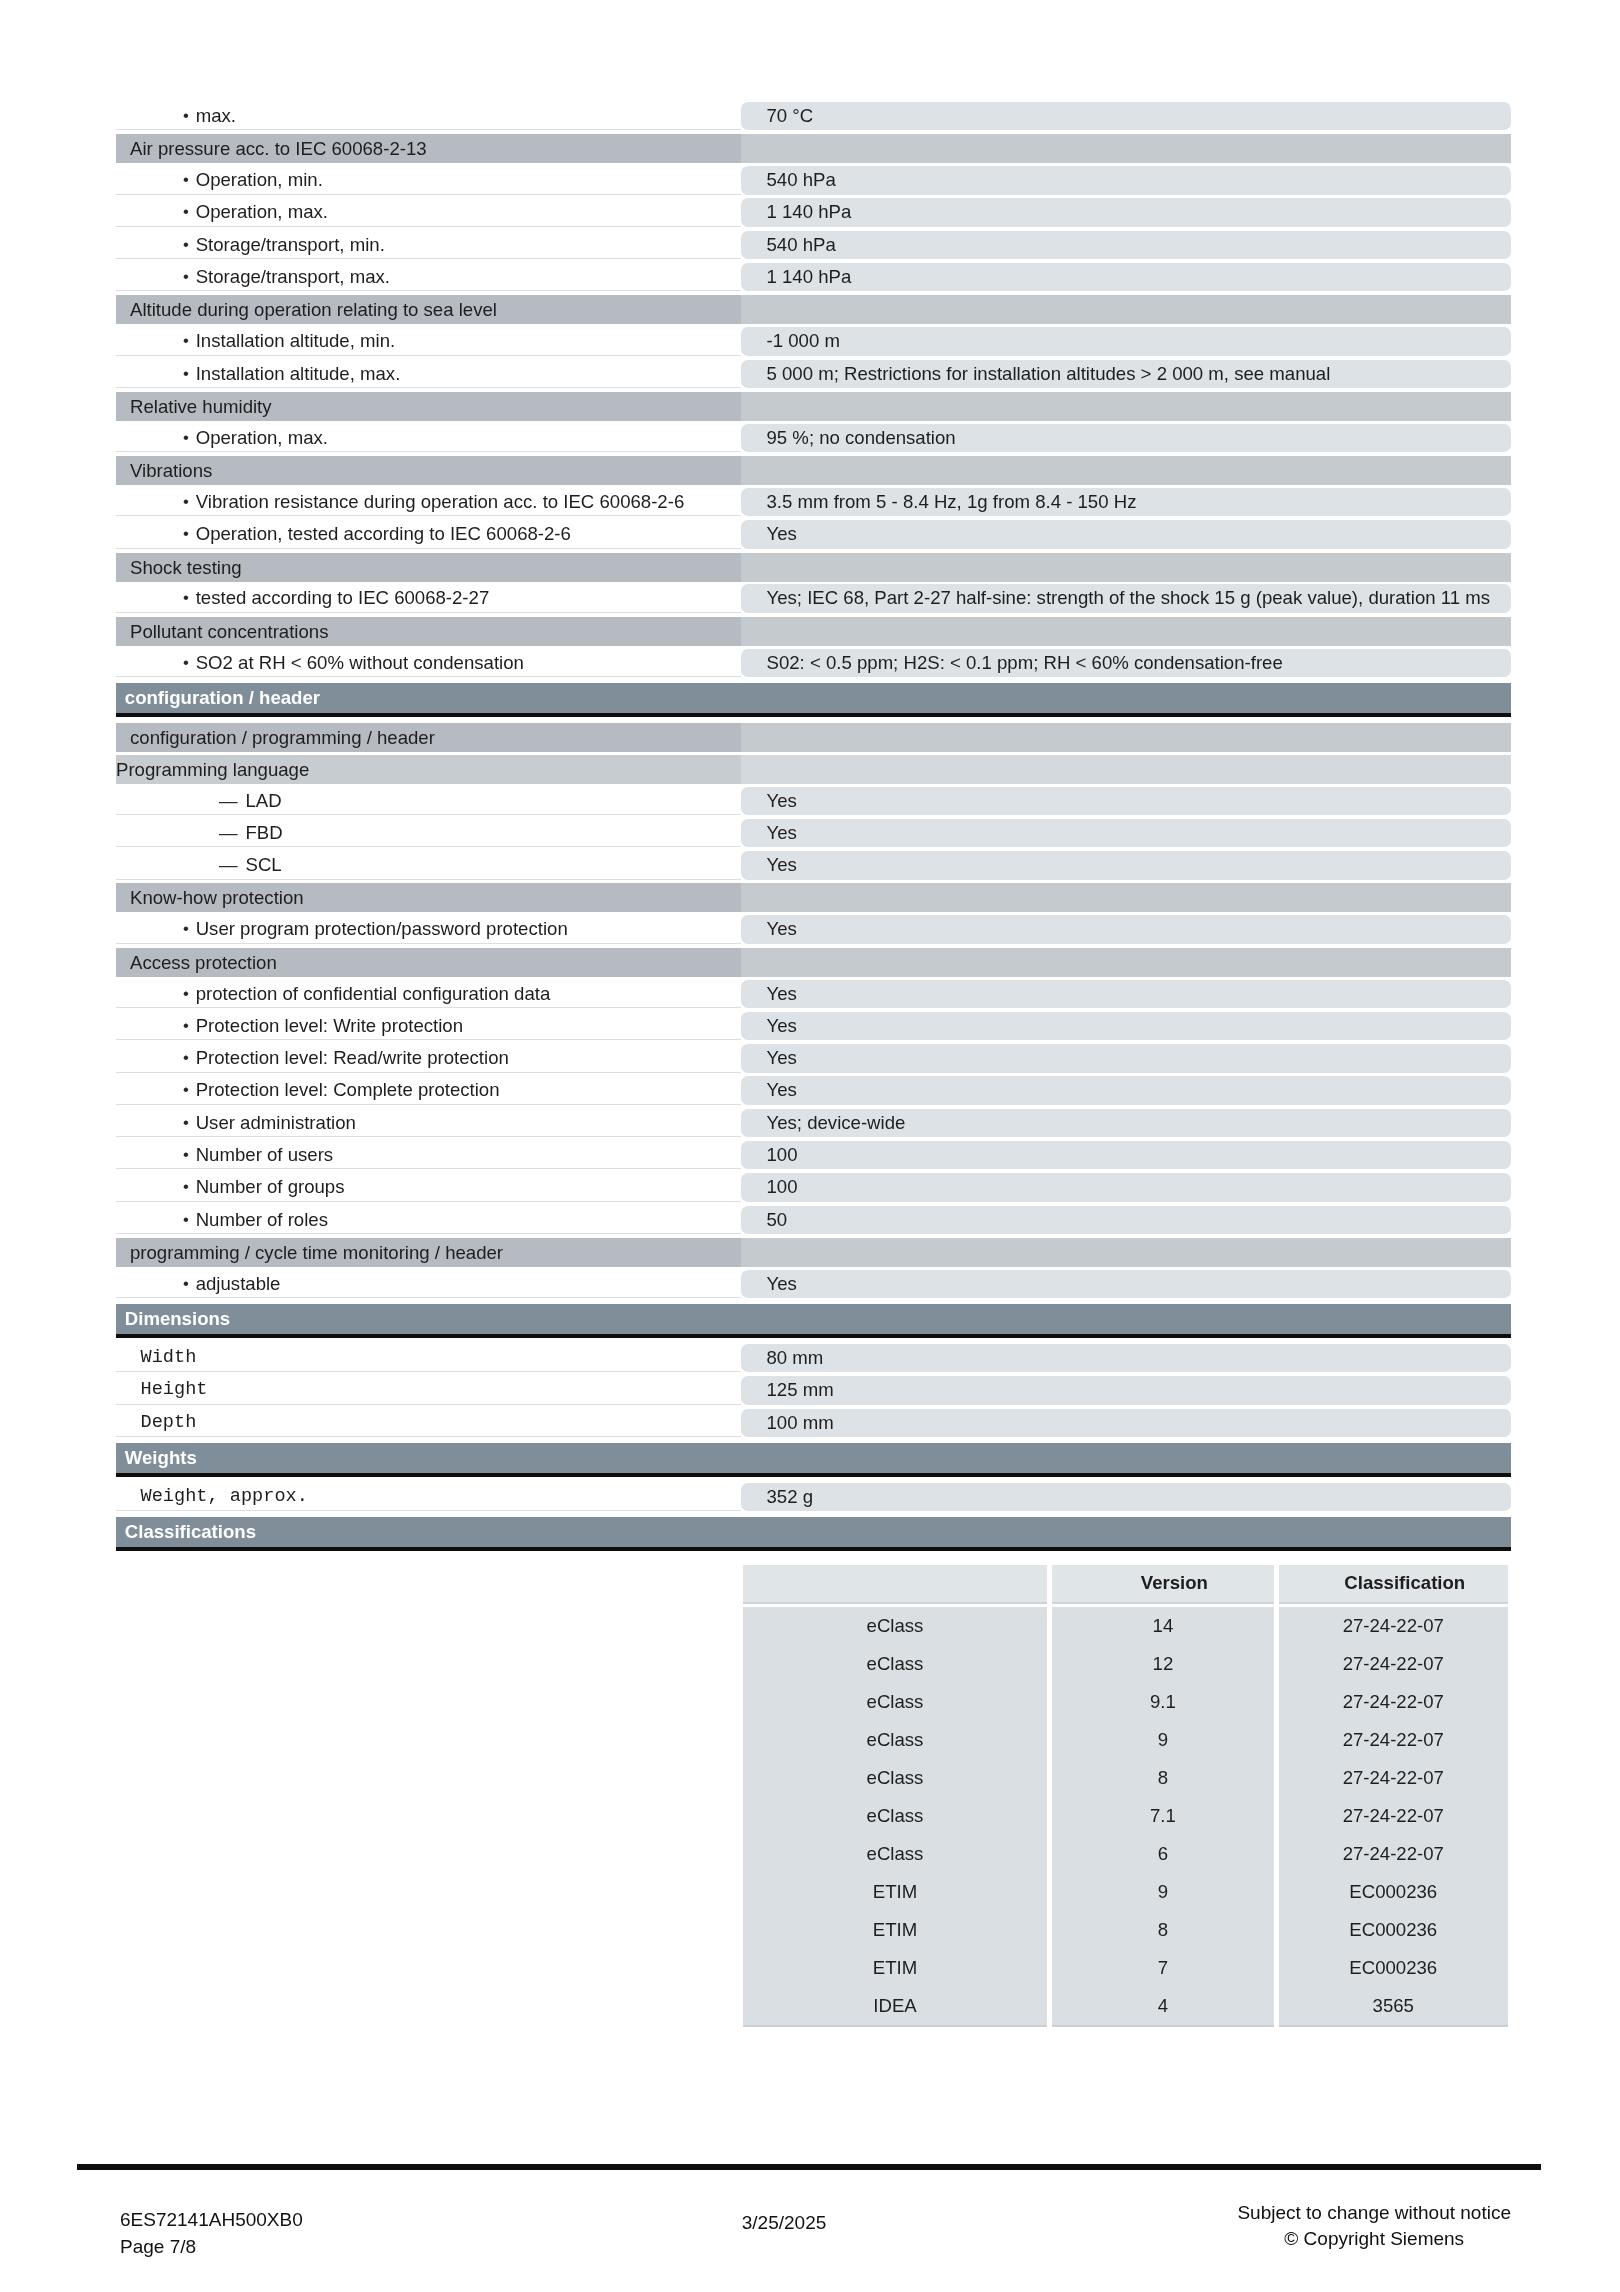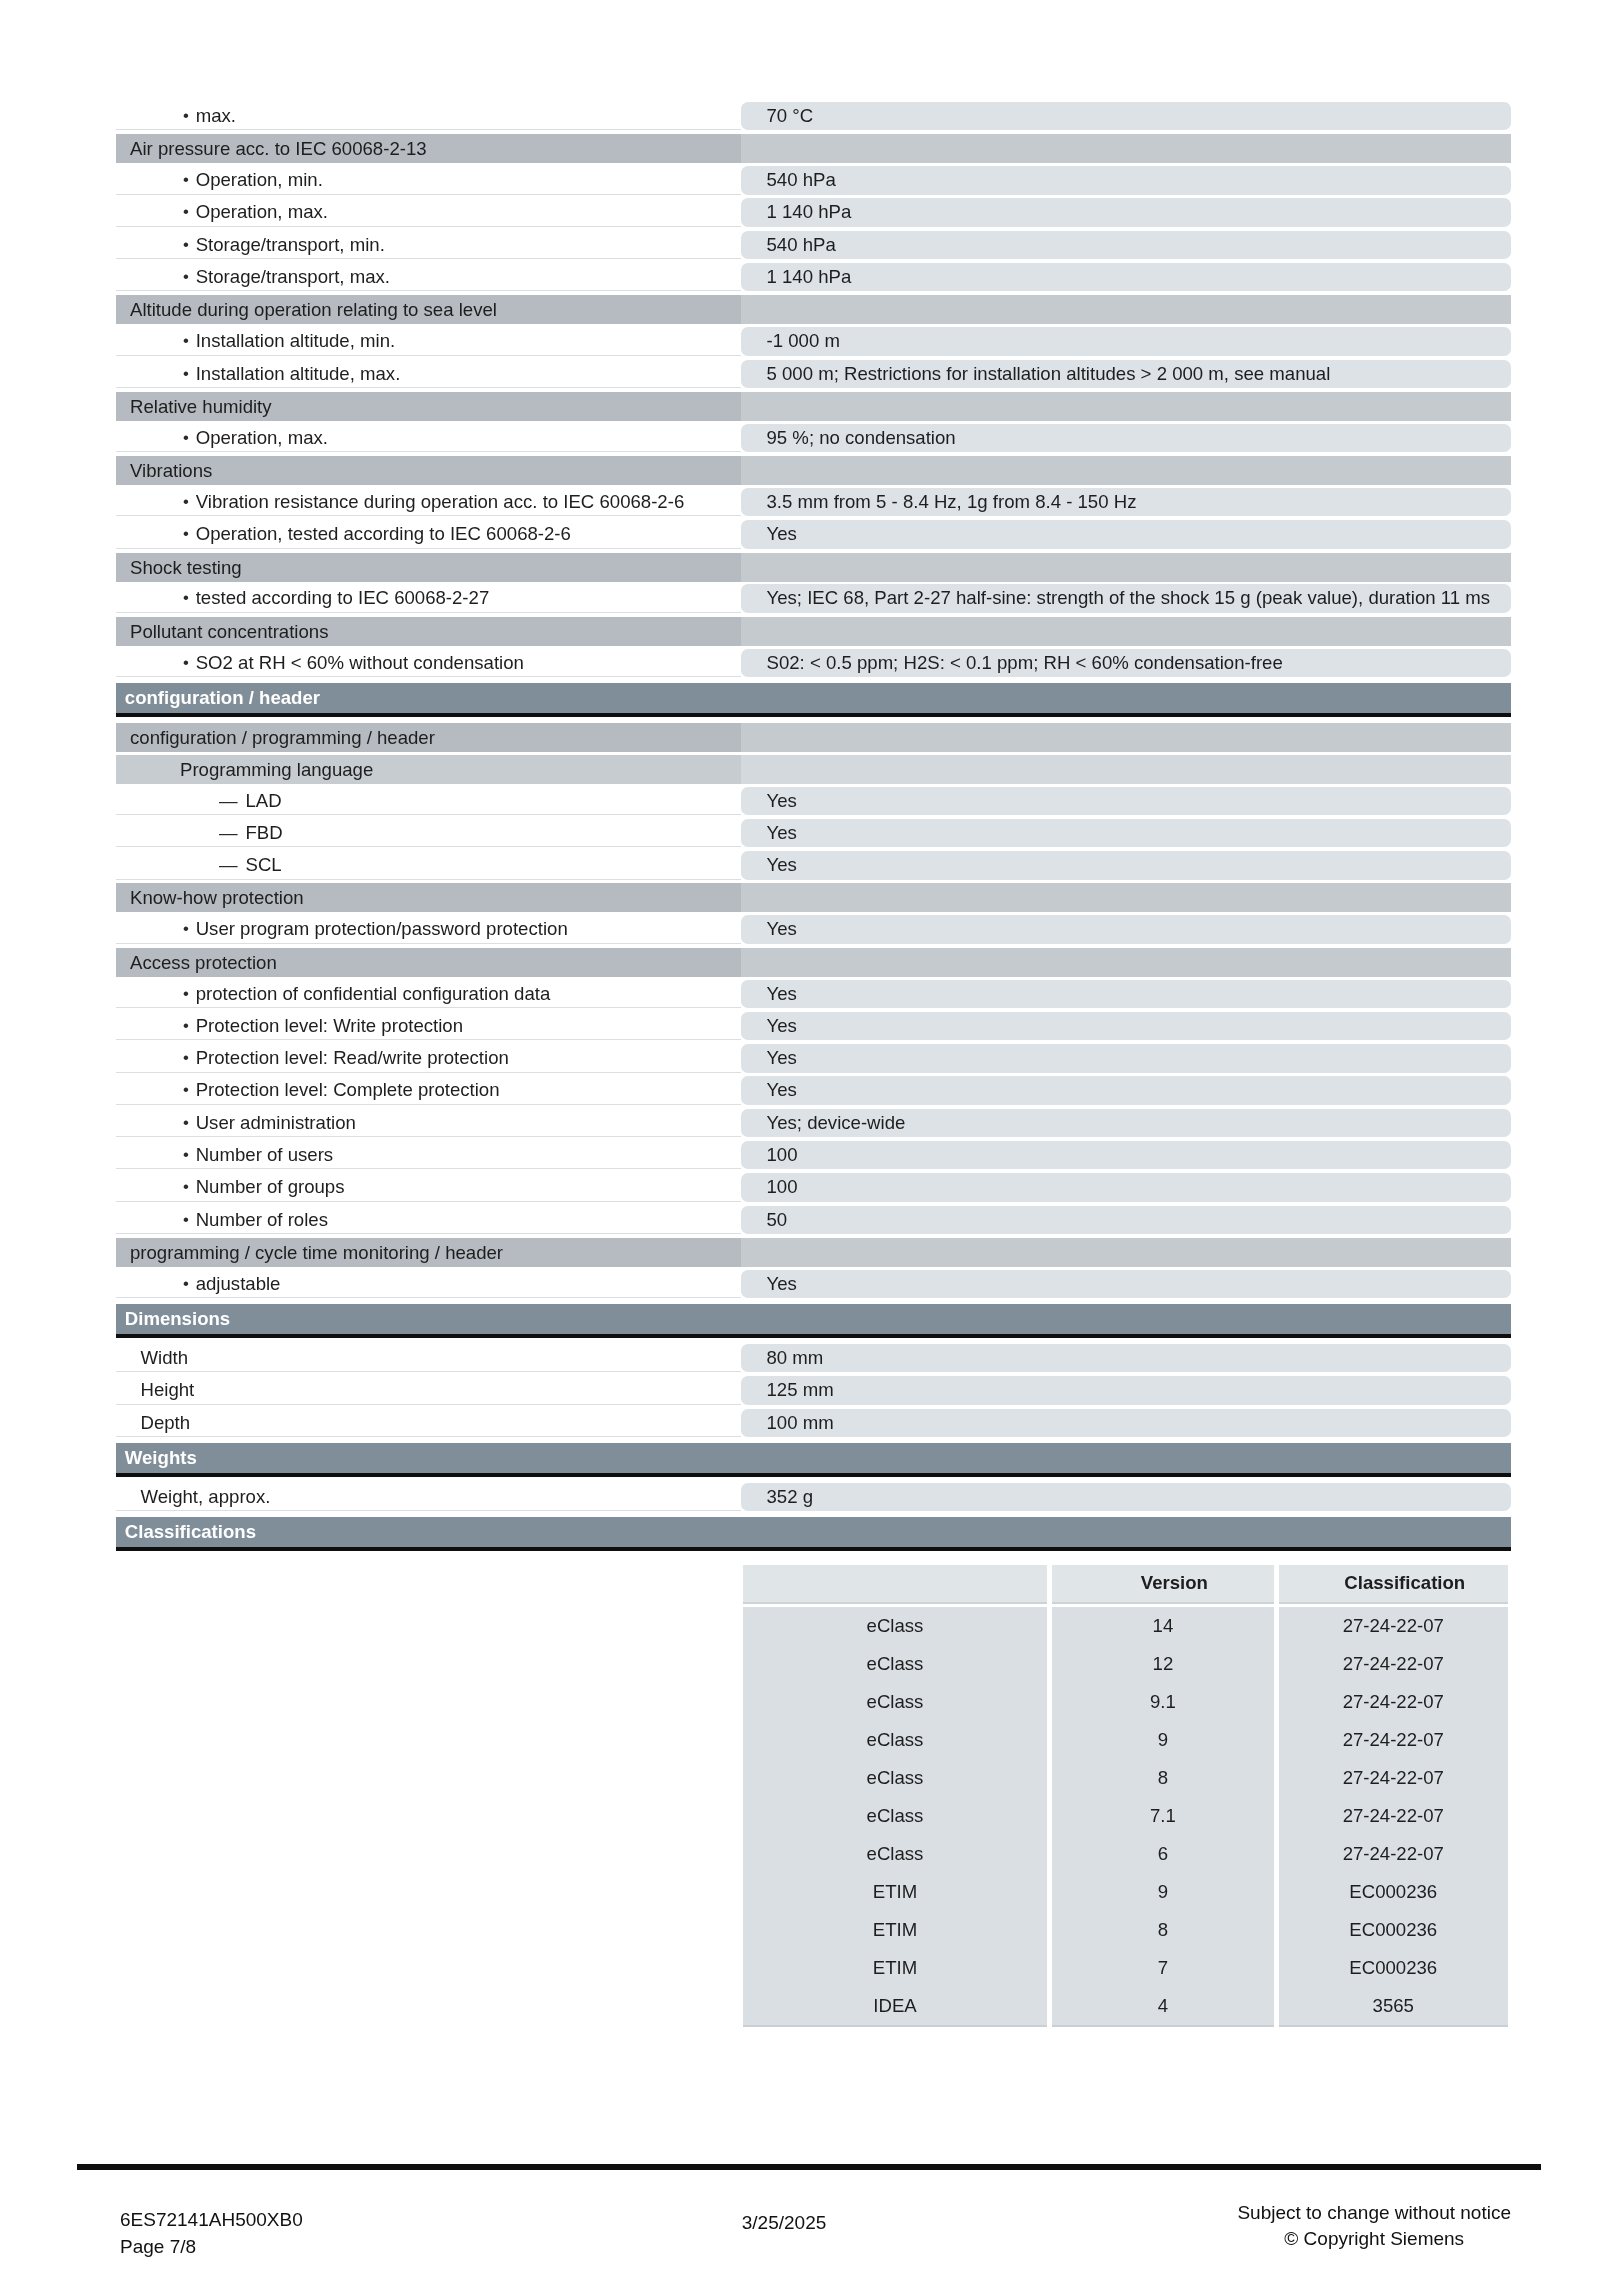--- a/index.html
+++ b/index.html
@@ -8,36 +8,36 @@
   .page{position:relative;width:1456px;height:2293px;background:#ffffff;}
 
   
   #spec-root{position:absolute;left:116px;top:102px;width:1395px;font-size:18.6px;}
 
   .srow{display:flex;align-items:stretch;min-height:28px;margin-bottom:3.9px;}
   .slabel{width:625px;box-sizing:border-box;border-bottom:1px solid #dadfe3;
           background:#ffffff;line-height:27.4px;}
   .slabel.bullet{padding-left:67px;}
   .slabel.dash{padding-left:103px;}
-  .slabel.plain{padding-left:24.5px;}
+  .slabel.plain{padding-left:24.5px;font-family:Liberation Mono, monospace;}
   .marker{display:inline-block;vertical-align:top;color:#2a2a2a;}
   .slabel.bullet .marker{width:12.7px;font-size:16.7px;}
   .slabel.dash .marker{width:26.5px;}
   .stext{display:inline-block;vertical-align:top;max-width:490px;line-height:27.4px;}
   .svalue{flex:1;background:var(--value-bg,#dce2e6);box-sizing:border-box;
           padding:0 11.8px 0 25.5px;line-height:27.4px;border-radius:7px;}
   .vtext{display:inline-block;line-height:27.4px;max-width:730px;}
 
   .h1{height:30px;line-height:30px;margin:5.9px 0;border-bottom:4.9px solid #0e0e0e;
       background:var(--h1-bg,#7f8e99);color:#ffffff;font-weight:bold;
       padding-left:8.8px;box-sizing:content-box;}
   .h2{height:29px;line-height:29px;margin:2.9px 0;padding-left:14px;box-sizing:border-box;
       background:linear-gradient(to right,var(--h2-bg,#b5bbc0) 0,var(--h2-bg,#b5bbc0) 625px,
                  var(--h2-bg2,#c4cace) 625px,var(--h2-bg2,#c4cace) 100%);}
-  .h3{height:29px;line-height:29px;margin:2.9px 0;padding-left:64px;box-sizing:border-box;
+  .h3{height:29px;line-height:29px;margin:2.9px 0;box-sizing:border-box;
       background:linear-gradient(to right,var(--h3-bg,#c7ccd1) 0,var(--h3-bg,#c7ccd1) 625px,
                  var(--h3-bg2,#d4d9dd) 625px,var(--h3-bg2,#d4d9dd) 100%);}
 
   
   #ctable{margin-left:627px;width:765px;margin-top:13.7px;font-size:18.6px;}
   .chead,.crow{display:grid;grid-template-columns:304px 222px 229px;column-gap:4.9px;}
   .chead{margin-bottom:2.9px;}
   .ccell{display:flex;align-items:center;justify-content:center;}
   .chead .ccell{height:37px;background:#e0e5e8;font-weight:bold;border-bottom:2px solid #cdd3d7;padding-left:23px;}
   .crow .ccell{height:38px;background:#d9dfe3;}

